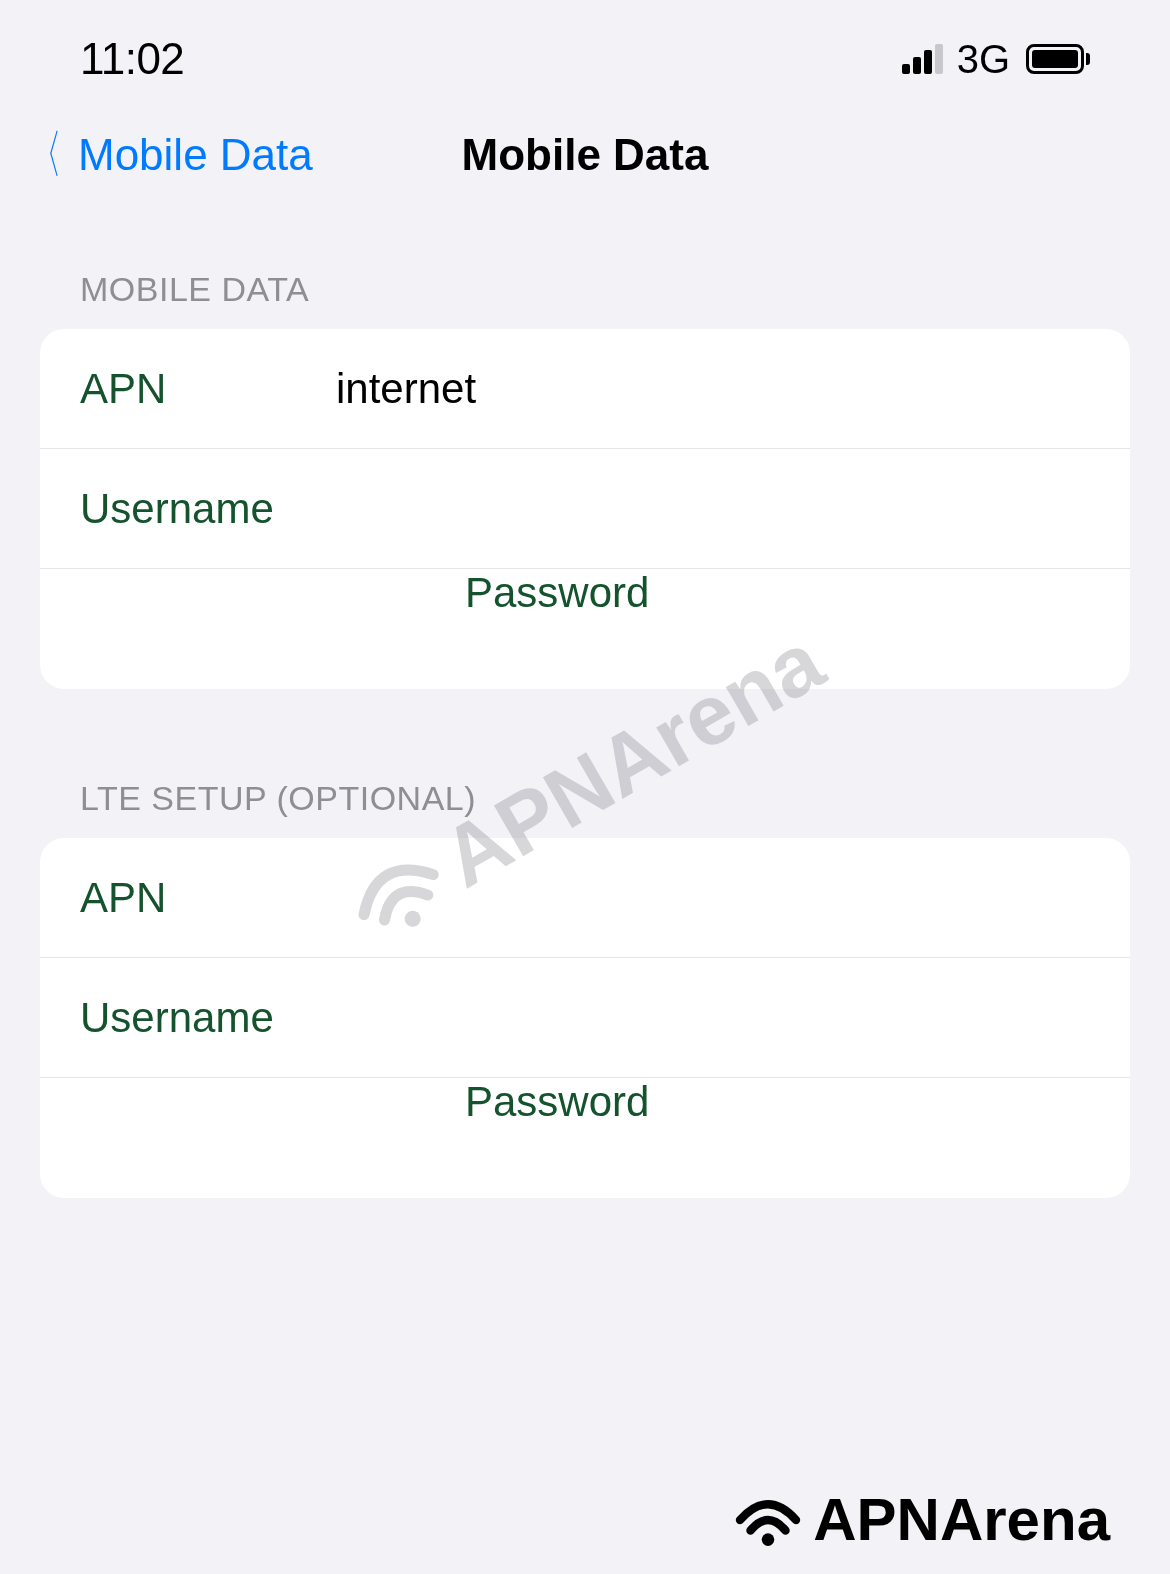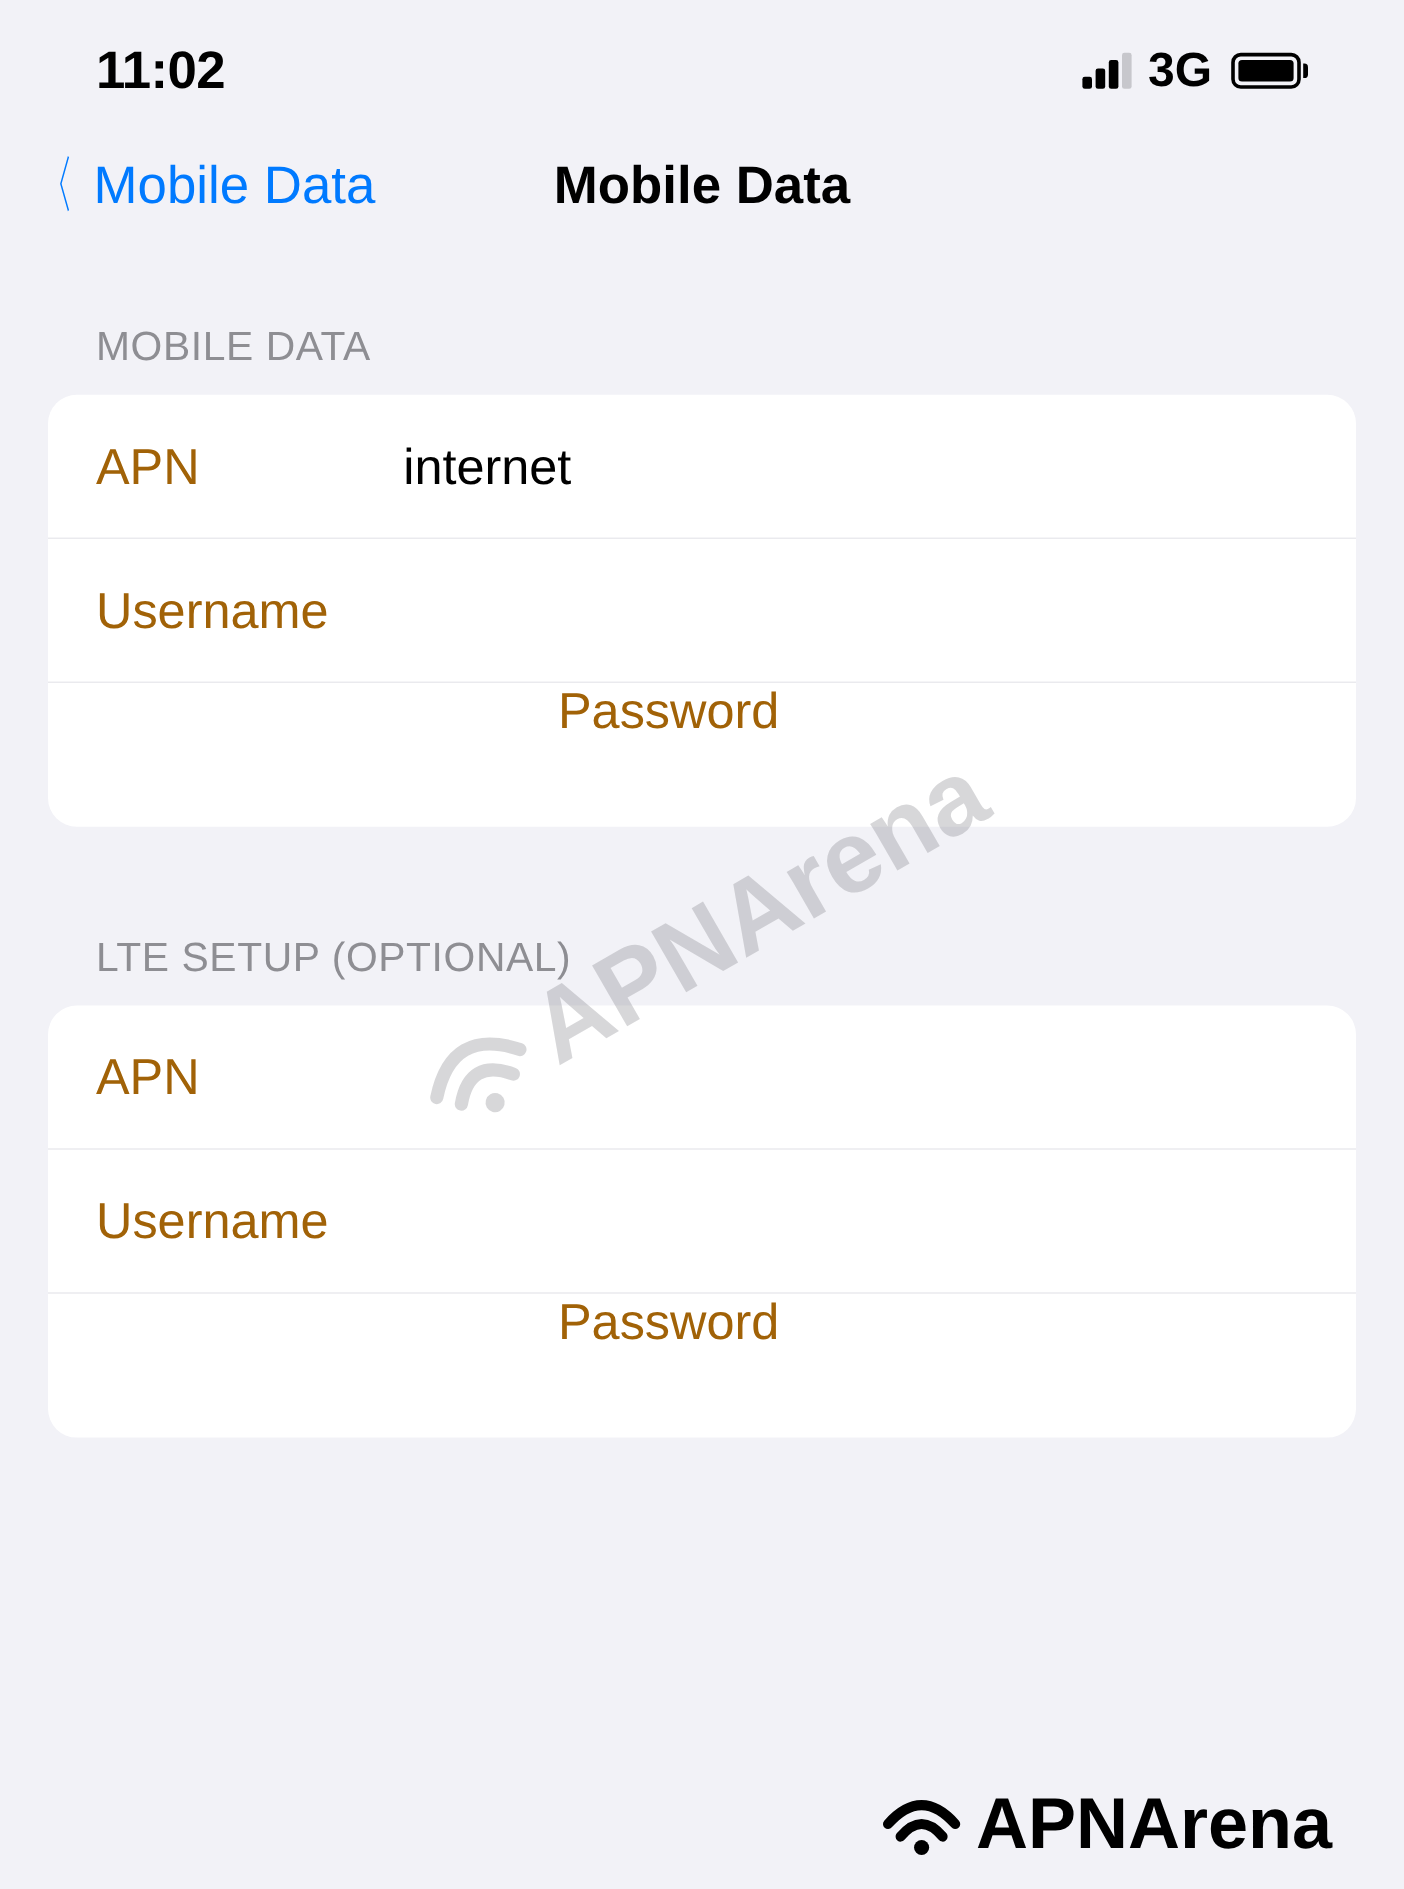--- a/index.html
+++ b/index.html
@@ -18,21 +18,21 @@
     }
     .status-bar {
       display: flex;
       justify-content: space-between;
       align-items: center;
       padding: 38px 80px 20px 80px;
       height: 100px;
     }
     .status-time {
       font-size: 44px;
-      font-weight: 700;
+      font-weight: 400;
       letter-spacing: -0.5px;
     }
     .status-right {
       display: flex;
       align-items: center;
       gap: 10px;
     }
     .signal-bars {
       display: flex;
       align-items: flex-end;
@@ -42,21 +42,21 @@
     .signal-bar {
       width: 8px;
       border-radius: 2px;
       background: #000;
     }
     .signal-bar.inactive {
       background: #c7c7cc;
     }
     .network-label {
       font-size: 40px;
-      font-weight: 700;
+      font-weight: 400;
       margin-left: 4px;
     }
     .battery {
       display: flex;
       align-items: center;
       margin-left: 6px;
     }
     .battery-body {
       width: 58px;
       height: 30px;
@@ -133,21 +133,21 @@
       height: 120px;
       border-bottom: 1px solid #e5e5ea;
     }
     .list-row:last-child {
       border-bottom: none;
       flex-direction: column;
     }
     .row-label {
       font-size: 42px;
       font-weight: 400;
-      color: #a16207;
+      color: #14532d;
       width: 240px;
       flex-shrink: 0;
     }
     .row-input {
       font-size: 42px;
       font-weight: 400;
       color: #000;
       border: none;
       outline: none;
       background: transparent;

